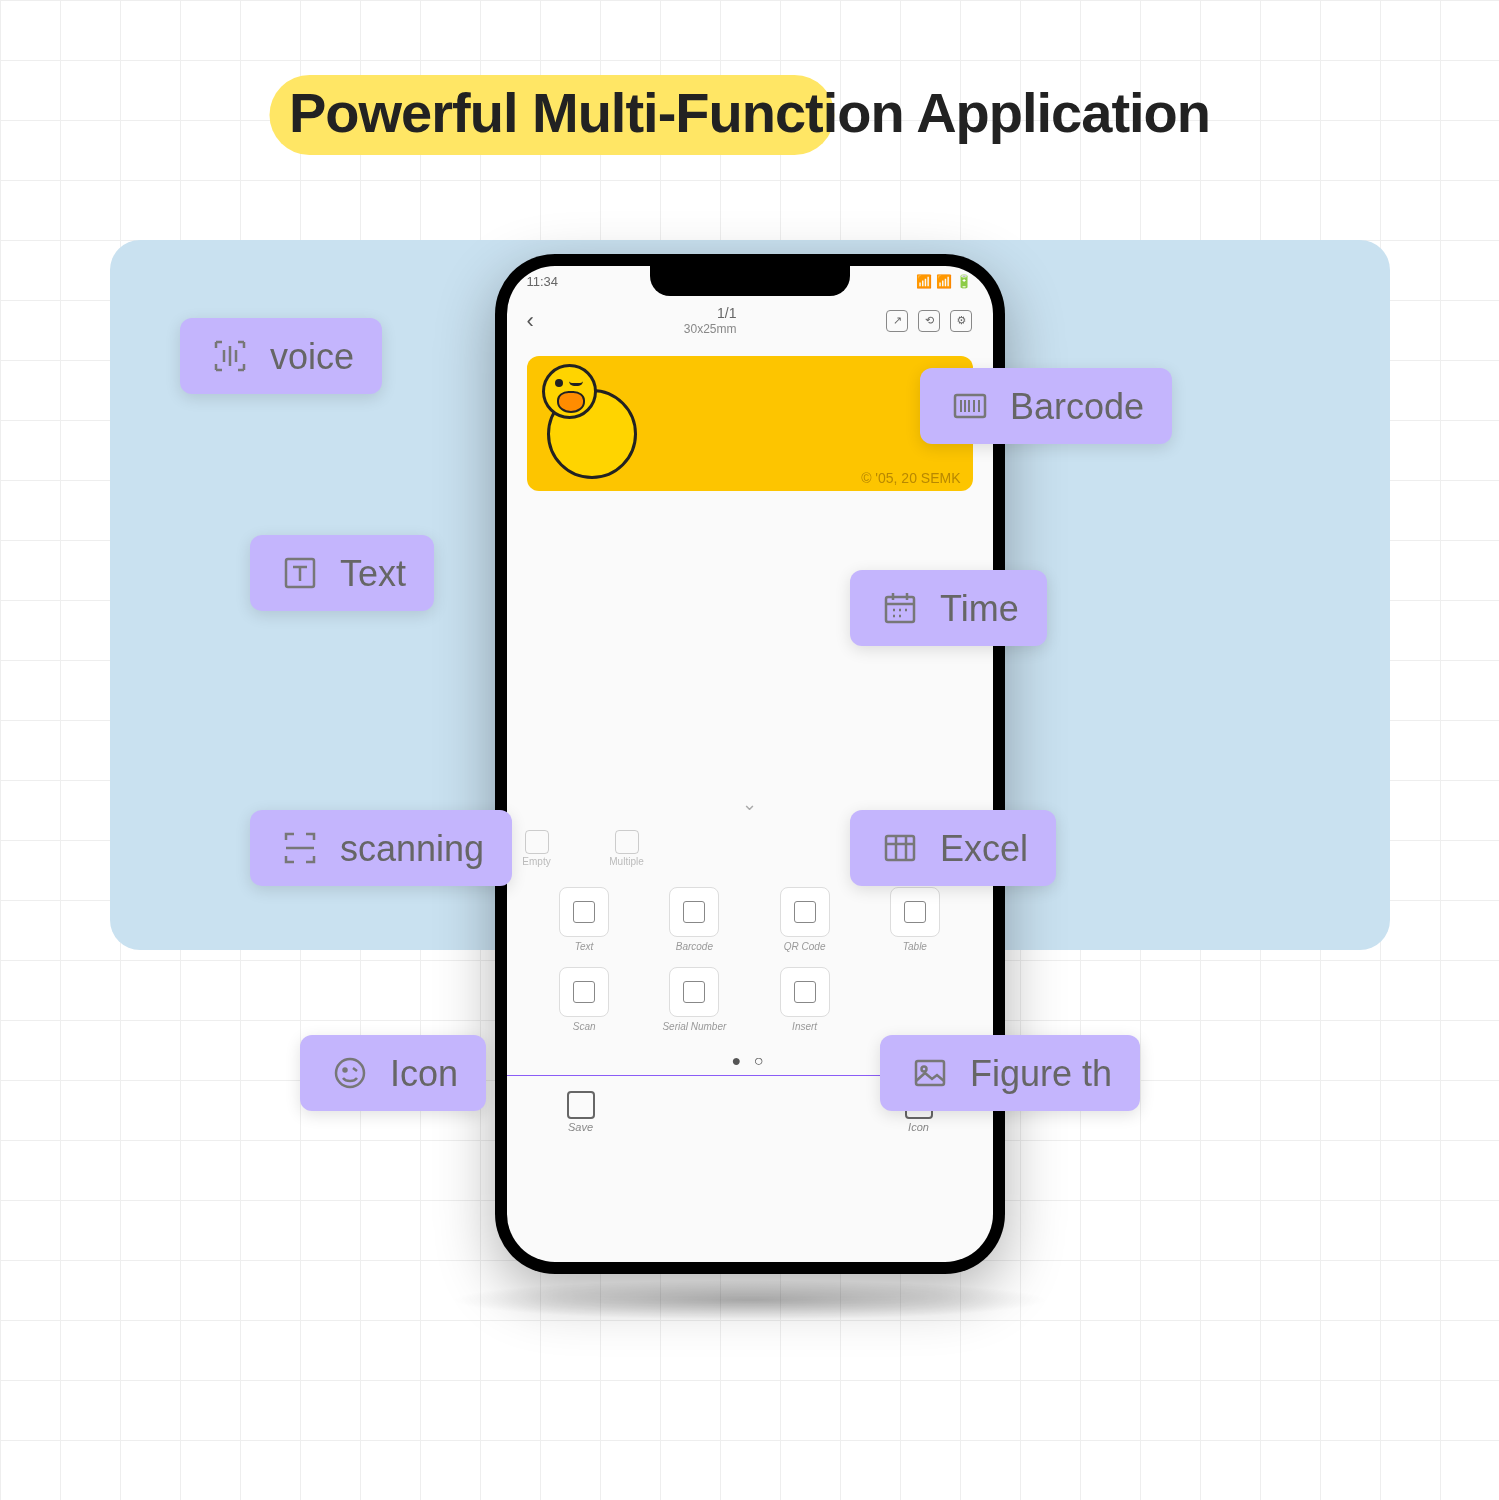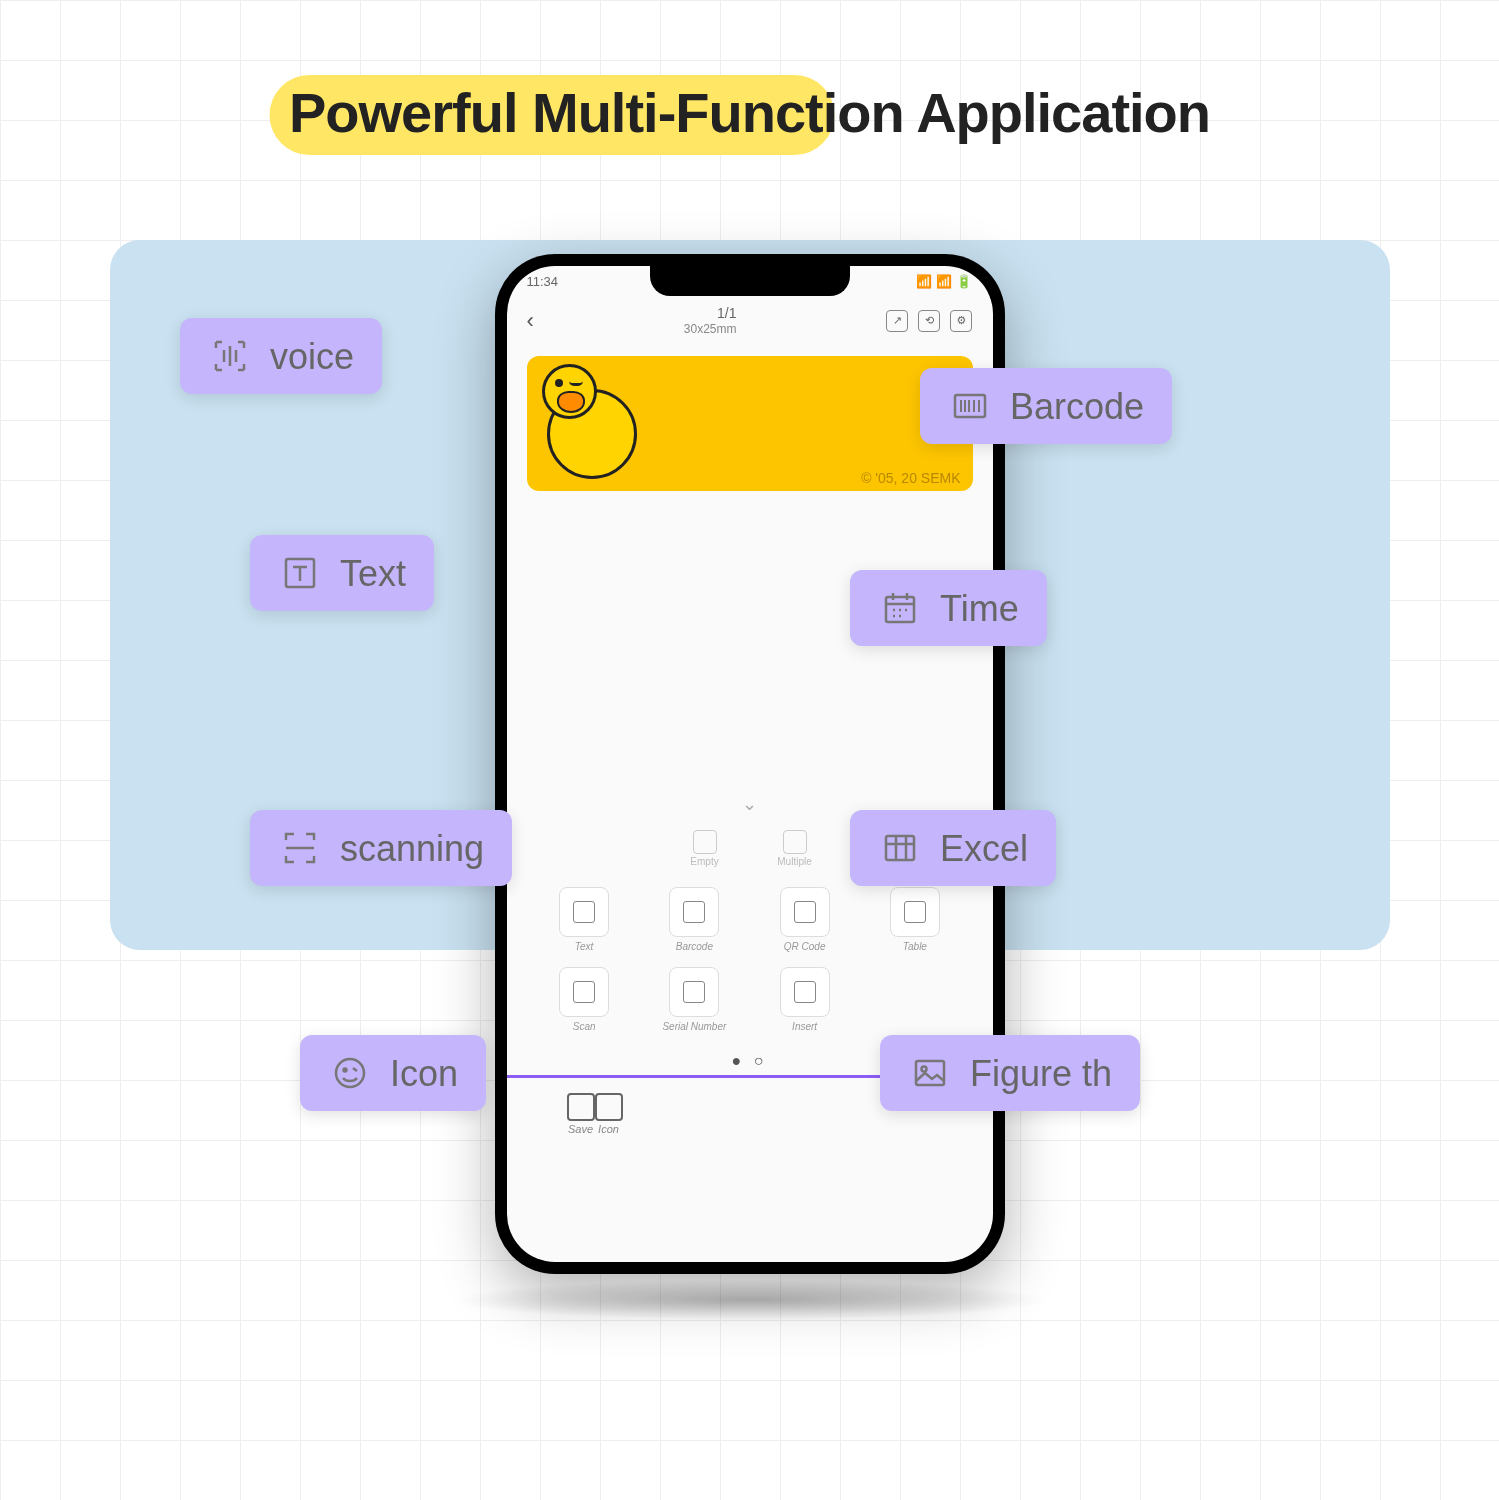--- a/index.html
+++ b/index.html
@@ -25,30 +25,30 @@
 .duck{width:130px;height:130px;position:relative}
 .duck-body{position:absolute;width:90px;height:90px;background:#ffd400;border:3px solid #222;border-radius:50%;left:20px;top:30px}
 .duck-head{position:absolute;width:55px;height:55px;background:#ffd400;border:3px solid #222;border-radius:50%;left:15px;top:5px}
 .duck-eye{position:absolute;width:8px;height:8px;background:#222;border-radius:50%;left:28px;top:20px}
 .duck-wink{position:absolute;width:14px;height:5px;border-bottom:3px solid #222;border-radius:0 0 10px 10px;left:42px;top:22px}
 .duck-beak{position:absolute;width:28px;height:22px;background:#ff8c00;border:2.5px solid #222;border-radius:50% 50% 60% 60%;left:30px;top:32px}
 .label-text-box{flex:1;background:#fff;margin:15px 15px 15px 0;height:80px;border-radius:8px;display:flex;align-items:center;justify-content:center;font-size:36px;font-weight:500;color:#555;letter-spacing:2px}
 .copyright{position:absolute;right:12px;bottom:5px;font-size:14px;color:#b88800}
 .spacer{height:280px}
 .chevron-handle{text-align:center;padding:10px;color:#aaa;font-size:18px}
-.tool-row{display:flex;justify-content:center;gap:30px;padding:5px 0;color:#bbb;font-size:10px}
+.tool-row{display:flex;gap:30px;padding:5px 0;color:#bbb;font-size:10px}
 .tool-item{text-align:center;width:60px}
 .tool-ic{width:24px;height:24px;margin:0 auto 2px;opacity:0.4;border:1.5px solid #888;border-radius:4px}
 .app-grid{display:grid;grid-template-columns:repeat(4,1fr);gap:15px;padding:15px 30px}
 .grid-item{text-align:center}
 .grid-icon{width:50px;height:50px;border:1px solid #ddd;border-radius:8px;margin:0 auto 4px;display:flex;align-items:center;justify-content:center;background:#fff}
 .grid-icon-inner{width:22px;height:22px;border:1.5px solid #888;border-radius:3px}
 .grid-label{font-size:10px;color:#999;font-style:italic}
 .pagination{text-align:center;padding:5px;letter-spacing:4px;color:#555}
-.bottom-bar{display:flex;justify-content:flex-start;padding:15px 60px;border-top:3px solid #8b5cf6}
+.bottom-bar{display:flex;justify-content:space-between;padding:15px 60px;border-top:1px solid #8b5cf6}
 .bottom-item{text-align:center}
 .bottom-ic{width:28px;height:28px;margin:0 auto 2px;border:2px solid #666;border-radius:4px}
 .bottom-lbl{font-size:11px;color:#888;font-style:italic}
 .callout{position:absolute;background:#c4b5fd;border-radius:12px;box-shadow:0 4px 16px rgba(0,0,0,0.12);padding:16px 28px;display:flex;align-items:flex-end;gap:18px;z-index:5}
 .callout-icon{width:44px;height:44px;display:flex;align-items:center;justify-content:center;color:#777}
 .callout-text{font-size:36px;color:#666;font-weight:400}
 .c-voice{left:180px;top:318px}
 .c-barcode{left:920px;top:368px}
 .c-text{left:250px;top:535px}
 .c-time{left:850px;top:570px}

